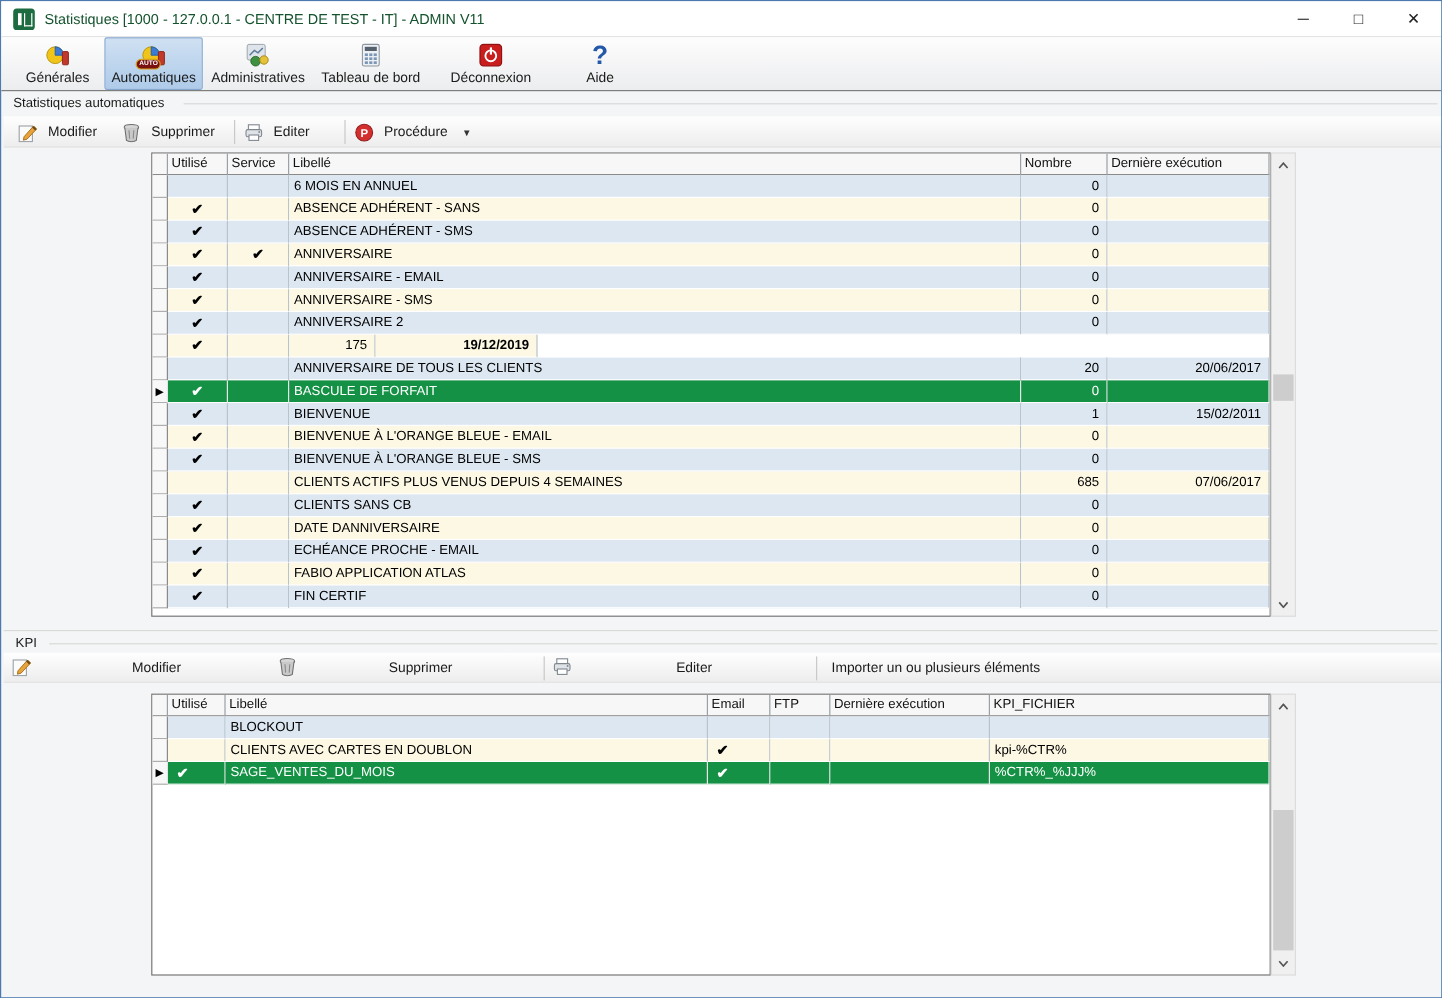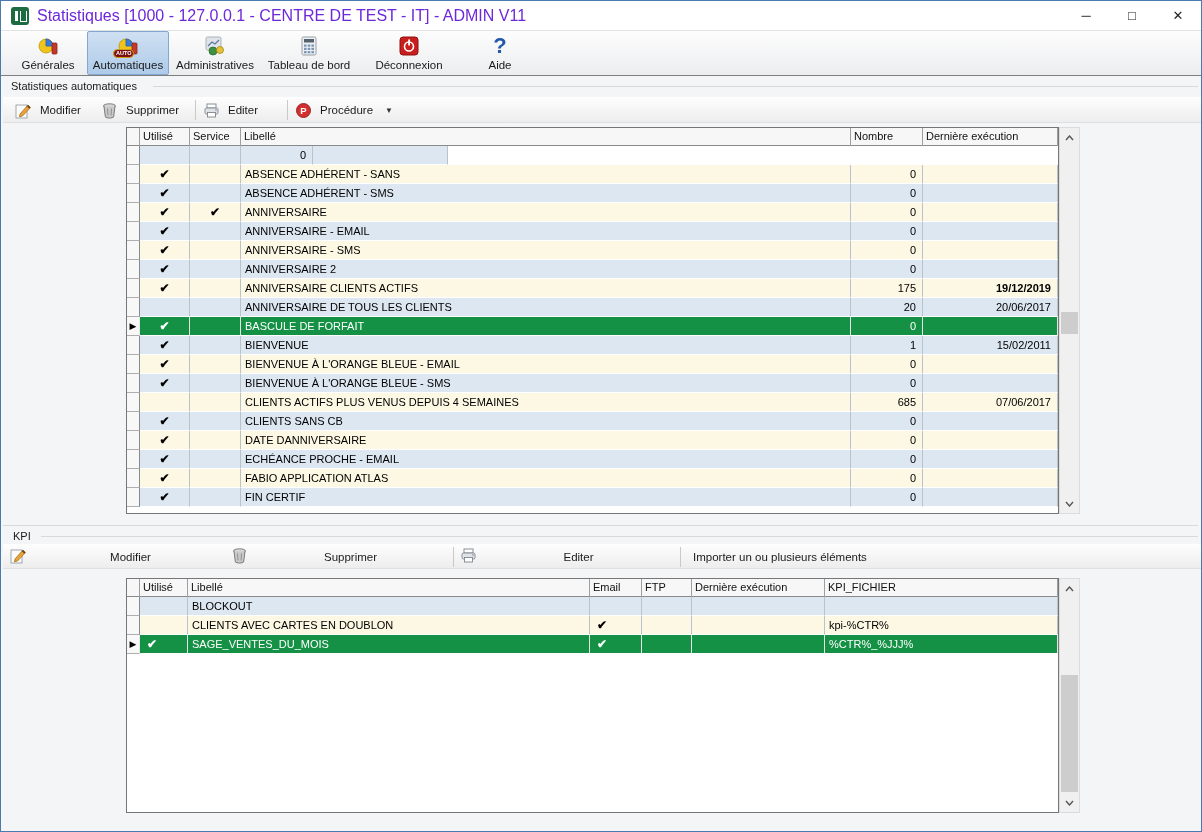--- a/index.html
+++ b/index.html
@@ -4,21 +4,21 @@
 <style>
   * { margin:0; padding:0; box-sizing:border-box; }
   html,body { width:1202px; height:832px; font-family:"Liberation Sans", sans-serif; background:#e8e8e8; }
   #window { position:relative; width:1202px; height:832px; background:#f4f5f6; border:1px solid #4a7ab0; overflow:hidden; }
 
   
   #titlebar { position:absolute; top:0; left:0; width:100%; height:30px; background:#ffffff; border-bottom:1px solid #e3e3e3; display:flex; align-items:center; }
   #app-icon { width:18px; height:18px; margin-left:10px; background:#1d6b40; border-radius:3px; position:relative; }
   #app-icon::before { content:""; position:absolute; left:4px; top:4px; width:3px; height:10px; background:#fff; }
   #app-icon::after { content:""; position:absolute; left:9px; top:4px; width:5px; height:10px; border:1.5px solid #fff; border-top:none; }
-  #title-text { margin-left:8px; font-size:16px; color:#6d28d9; }
+  #title-text { margin-left:8px; font-size:12px; color:#14532d; }
   #win-controls { margin-left:auto; display:flex; height:30px; }
   .win-btn { width:46px; height:30px; display:flex; align-items:center; justify-content:center; font-size:13px; color:#222; }
 
   
   #main-toolbar { position:absolute; top:30px; left:0; width:100%; height:45px; background:linear-gradient(#fdfdfd,#ecedef); border-bottom:1px solid #7e7e7e; display:flex; align-items:stretch; padding-left:8px; }
   .tb-btn { display:flex; flex-direction:column; align-items:center; justify-content:flex-start; padding-top:3px; height:44px; border:1px solid transparent; }
   .tb-btn.selected { background:linear-gradient(#cfe0f2,#aecbe9); border:1px solid #84a7d2; border-radius:2px; }
   .tb-btn .lbl { font-size:11.5px; color:#1a1a1a; margin-top:2px; white-space:nowrap; padding:0 6px; }
   .tb-ico { width:24px; height:22px; position:relative; display:flex; align-items:center; justify-content:center; }
   .auto-badge { position:absolute; left:-3px; bottom:-1px; background:#7a1010; color:#fff; font-size:5.5px; font-weight:bold; border:1px solid #d4a017; border-radius:5px; padding:0 2px; line-height:7px; }
@@ -203,20 +203,21 @@
         <div class="hcell" style="width: 50px;">Utilisé</div>
         <div class="hcell" style="width: 51px;">Service</div>
         <div class="hcell" style="width: 610px;">Libellé</div>
         <div class="hcell" style="width: 72px;">Nombre</div>
         <div class="hcell" style="width: 135px;">Dernière exécution</div>
       </div>
       <div class="grid-row blue">
         <div class="cell gutter" style="width: 13px;"></div>
         <div class="cell chk al-c" style="width: 50px;"></div>
         <div class="cell chk al-c" style="width: 51px;"></div>
+        <div class="cell" style="width: 610px;">6 MOIS EN ANNUEL</div>
         <div class="cell al-r" style="width: 72px;">0</div>
         <div class="cell al-r" style="width: 135px;"></div>
       </div>
       <div class="grid-row cream">
         <div class="cell gutter" style="width: 13px;"></div>
         <div class="cell chk al-c" style="width: 50px;">✔</div>
         <div class="cell chk al-c" style="width: 51px;"></div>
         <div class="cell" style="width: 610px;">ABSENCE ADHÉRENT - SANS</div>
         <div class="cell al-r" style="width: 72px;">0</div>
         <div class="cell al-r" style="width: 135px;"></div>
@@ -258,21 +259,20 @@
         <div class="cell chk al-c" style="width: 50px;">✔</div>
         <div class="cell chk al-c" style="width: 51px;"></div>
         <div class="cell" style="width: 610px;">ANNIVERSAIRE 2</div>
         <div class="cell al-r" style="width: 72px;">0</div>
         <div class="cell al-r" style="width: 135px;"></div>
       </div>
       <div class="grid-row cream">
         <div class="cell gutter" style="width: 13px;"></div>
         <div class="cell chk al-c" style="width: 50px;">✔</div>
         <div class="cell chk al-c" style="width: 51px;"></div>
-        <div class="cell" style="width: 610px;">ANNIVERSAIRE CLIENTS ACTIFS</div>
         <div class="cell al-r" style="width: 72px;">175</div>
         <div class="cell al-r" style="width: 135px; font-weight: bold;">19/12/2019</div>
       </div>
       <div class="grid-row blue">
         <div class="cell gutter" style="width: 13px;"></div>
         <div class="cell chk al-c" style="width: 50px;"></div>
         <div class="cell chk al-c" style="width: 51px;"></div>
         <div class="cell" style="width: 610px;">ANNIVERSAIRE DE TOUS LES CLIENTS</div>
         <div class="cell al-r" style="width: 72px;">20</div>
         <div class="cell al-r" style="width: 135px;">20/06/2017</div>

